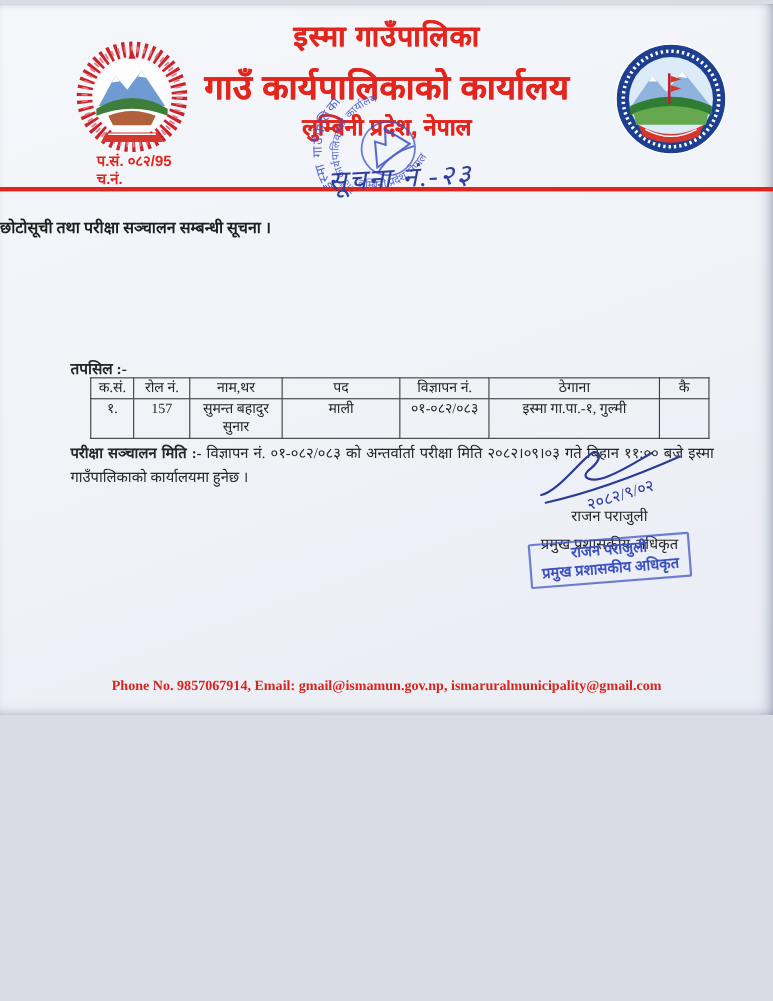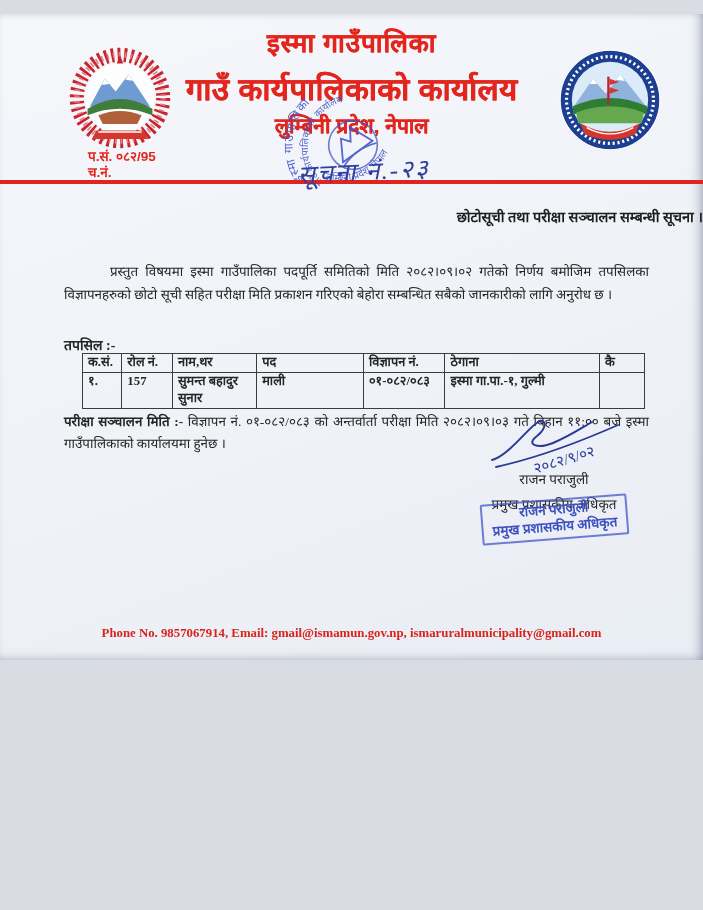--- a/index.html
+++ b/index.html
@@ -1,43 +1,43 @@
 <!DOCTYPE html>
 <html><head>
 <meta charset="utf-8">
 <style>
   html,body{margin:0;padding:0;background:#d9dce2;}
   .page{
-    position:relative;width:703px;height:646px;margin:14px auto;overflow:hidden;
+    position:relative;width:703px;height:646px;margin:4px auto;overflow:hidden;
     background:linear-gradient(160deg,#f5f7fb 0%,#eff2f7 55%,#e9edf4 100%);
     box-shadow:inset -9px 0 12px -7px rgba(95,105,130,.55), inset 0 -7px 10px -6px rgba(95,105,130,.35), inset 0 4px 8px -6px rgba(95,105,130,.25);
     font-family:"Liberation Serif",serif;color:#262626;
   }
   
   .hdr-text{position:absolute;top:10px;left:0;right:0;text-align:center;color:#e2251d;font-family:"Liberation Sans",sans-serif;}
   .hdr-l1{font-size:26px;font-weight:bold;letter-spacing:1px;text-shadow:.5px 0 0 currentColor;}
   .hdr-l2{font-size:31px;font-weight:bold;margin-top:7px;letter-spacing:.5px;text-shadow:.6px 0 0 currentColor;}
   .hdr-l3{font-size:21px;font-weight:bold;margin-top:9px;text-shadow:.4px 0 0 currentColor;}
   .hdr-l4{font-size:21px;font-weight:bold;margin-top:2px;text-shadow:.4px 0 0 currentColor;}
   .logo{position:absolute;}
   .logo-left{top:30px;left:60px;width:120px;height:108px;}
   .logo-right{top:33px;left:552px;width:116px;height:106px;}
   .round-stamp{position:absolute;top:50px;left:272px;width:162px;height:162px;transform:rotate(-36deg);opacity:.88;}
   
   .ref{position:absolute;top:135px;left:88px;color:#e2251d;font-weight:bold;font-size:13.5px;line-height:16px;font-family:"Liberation Sans",sans-serif;}
   .redline{position:absolute;top:166px;left:0;width:703px;height:3.5px;background:#e0251e;}
   .notice-no{position:absolute;top:139px;left:298px;font-size:25px;color:#2e3f9c;transform:rotate(-3deg);font-style:italic;letter-spacing:2px;}
   
-  .subject{position:absolute;top:192px;left:0;right:0;text-align:right;font-weight:bold;font-size:14.5px;color:#1e1e1e;}
+  .subject{position:absolute;top:192px;left:0;right:0;text-align:left;font-weight:bold;font-size:14.5px;color:#1e1e1e;}
   .pubdate{position:absolute;top:216px;left:0;right:0;text-align:center;font-weight:bold;font-size:14px;color:#1e1e1e;}
   
   .para{position:absolute;top:247px;left:64px;width:585px;font-size:13.4px;line-height:22.5px;text-align:justify;text-indent:46px;}
   .tapsil{position:absolute;top:321px;left:64px;font-weight:bold;font-size:14px;}
   table.detail{position:absolute;top:339px;left:82px;width:563px;border-collapse:collapse;font-size:12.8px;}
-  table.detail th,table.detail td{border:1.2px solid #3c3c3c;padding:0 5px 1px;font-weight:bold;text-align:left;vertical-align:top;line-height:17px;}
+  table.detail th,table.detail td{border:1.2px solid #3c3c3c;padding:0 5px 1px;font-weight:normal;text-align:center;vertical-align:top;line-height:17px;}
   table.detail th{height:17px;white-space:nowrap;}
   table.detail td{height:34px;}
   .exam{position:absolute;top:397px;left:64px;width:585px;font-size:13.4px;line-height:22px;text-align:justify;}
   .exam b{}
   
   .sign{position:absolute;top:400px;left:438px;width:232px;text-align:center;}
   .sig-svg{margin-left:42px;display:block;}
   .sig-name{font-size:13.5px;margin-top:-4px;}
   .sig-desig{font-size:13.5px;margin-top:7px;}
   .name-stamp{display:inline-block;margin-top:-14px;transform:rotate(-4.5deg);border:2.5px solid rgba(66,86,200,.75);border-radius:2px;padding:1px 9px 3px;color:#3d51c2;font-weight:bold;font-size:13.5px;line-height:16.5px;background:transparent;}
@@ -108,21 +108,20 @@
     <div>प.सं. ०८२/95</div>
     <div>च.नं.</div>
   </div>
 
   <div class="redline"></div>
 
   <div class="notice-no">सूचना नं.-२३</div>
 
   <div class="subject">छोटोसूची तथा परीक्षा सञ्चालन सम्बन्धी सूचना ।</div>
 
-  <div class="para">प्रस्तुत विषयमा इस्मा गाउँपालिका पदपूर्ति समितिको मिति २०८२।०९।०२ गतेको निर्णय बमोजिम तपसिलका विज्ञापनहरुको छोटो सूची सहित परीक्षा मिति प्रकाशन गरिएको बेहोरा सम्बन्धित सबैको जानकारीको लागि अनुरोध छ ।</div>
 
   <div class="tapsil">तपसिल :-</div>
 
   <table class="detail">
     <colgroup>
       <col style="width:7%">
         <col style="width:9%">
         <col style="width:15%">
         <col style="width:19%">
       <col style="width:14.5%">

